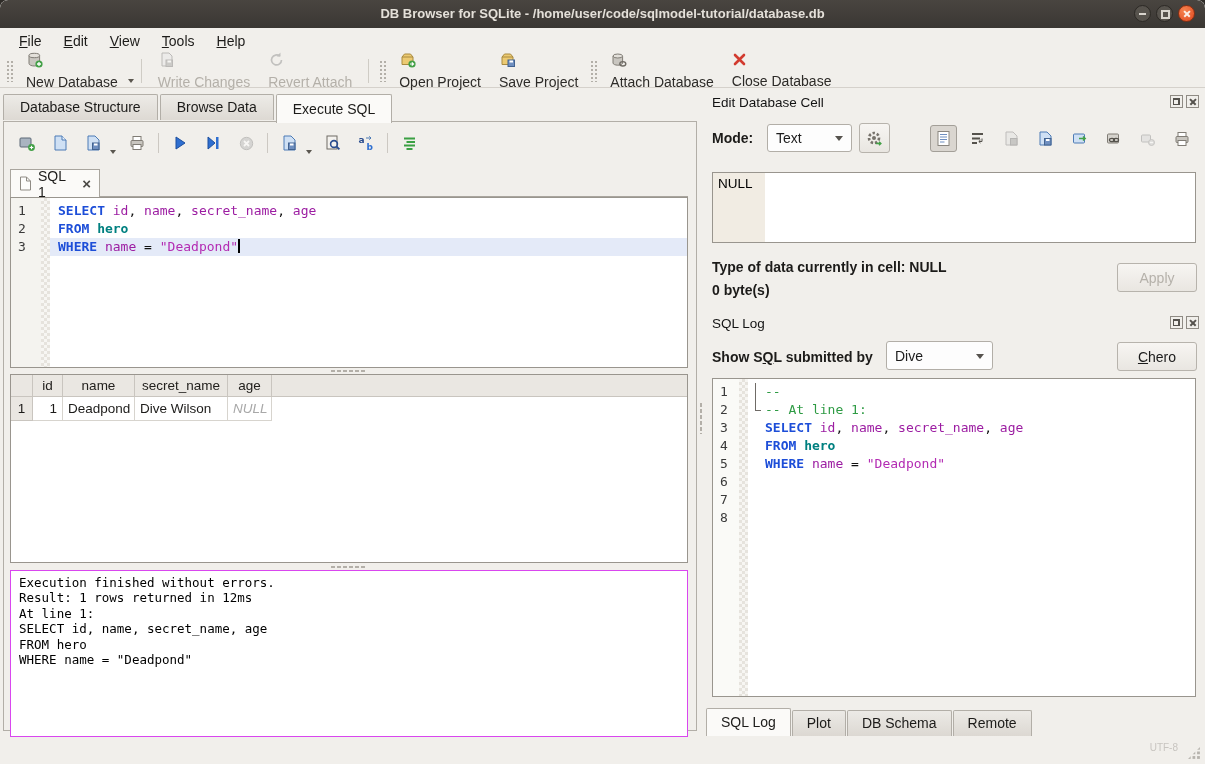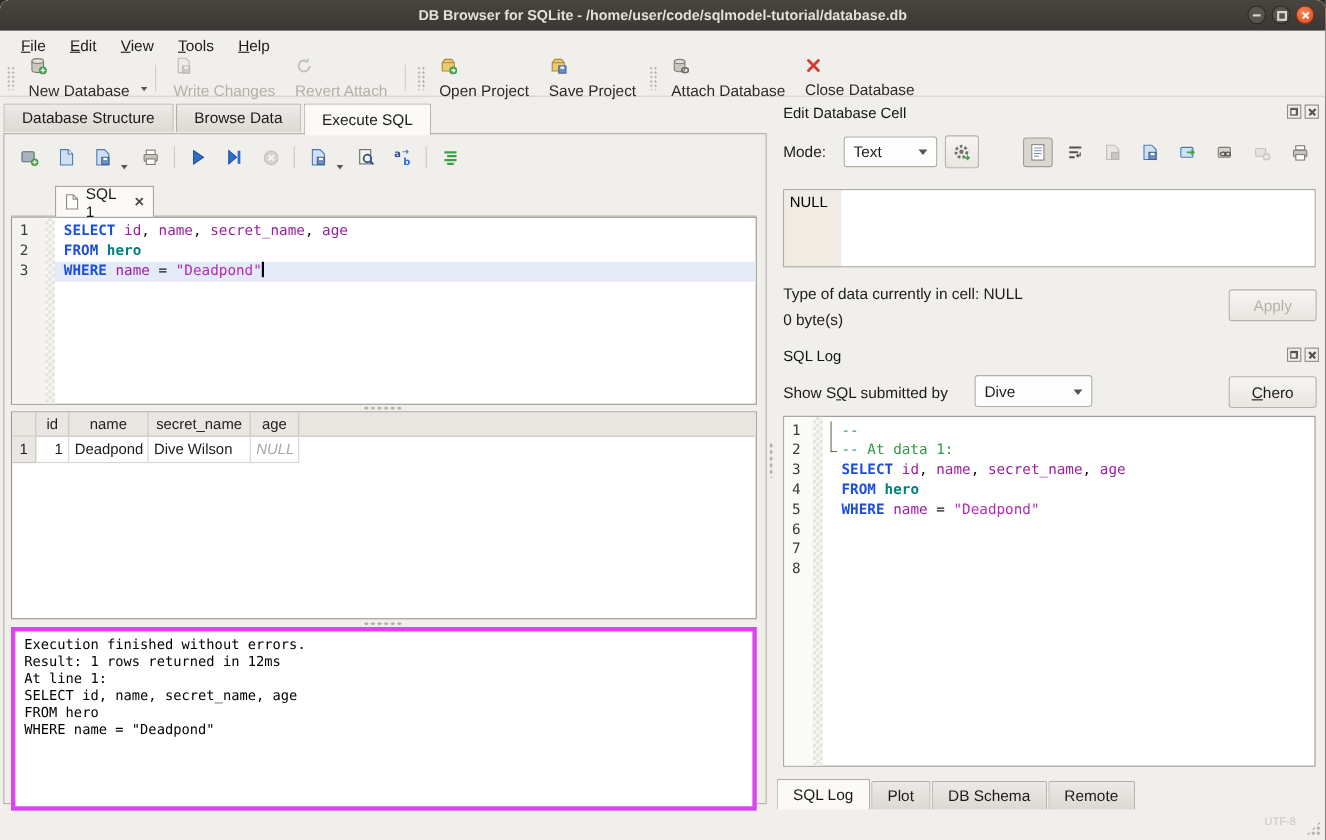--- a/index.html
+++ b/index.html
@@ -38,21 +38,21 @@
   .left-frame{position:absolute;left:3px;top:121px;width:694px;height:610px;background:#f1efeb;
     border:1px solid #b2aea7;box-sizing:border-box;}
   
   .sqlbar{position:absolute;left:15px;top:131px;display:flex;align-items:center;gap:9px;z-index:2;}
   .sbtn{width:24px;height:24px;display:flex;align-items:center;justify-content:center;}
   .sbtn.disabled svg{opacity:.45;filter:grayscale(.9);}
   .ssep{width:1px;height:20px;background:#ccc8c2;}
   .mini-arrow{width:0;height:0;border-left:3px solid transparent;border-right:3px solid transparent;border-top:4px solid #5a564f;align-self:flex-end;margin:0 0 1px -4px;}
   
   .sqltab{position:absolute;left:10px;top:169px;width:90px;height:28px;background:#fbfaf8;border:1px solid #a9a59e;
-    border-bottom:none;box-sizing:border-box;display:flex;align-items:center;gap:6px;padding:0 8px;font-size:14px;z-index:2;margin-left:40px;}
+    border-bottom:none;box-sizing:border-box;display:flex;align-items:center;gap:6px;padding:0 8px;font-size:14px;z-index:2;}
   .closex{font-weight:bold;color:#4c4a46;font-size:15px;line-height:1;}
   .tabline{position:absolute;left:10px;top:196px;width:678px;height:1px;background:#a9a59e;}
   .editor{position:absolute;left:10px;top:197px;width:678px;height:171px;background:#fff;
     border:1px solid #99958e;box-sizing:border-box;display:flex;}
   .gutter{width:30px;background:#f4f3ef;padding-top:4px;box-sizing:border-box;
     font-family:"DejaVu Sans Mono",monospace;font-size:13px;color:#3a3a3a;}
   .gl{height:18px;line-height:18px;padding-left:7px;}
   .hatch{width:9px;background-color:#f7f6f3;background-image:
     linear-gradient(45deg,#e6e3dd 25%,transparent 25%,transparent 75%,#e6e3dd 75%),
     linear-gradient(45deg,#e6e3dd 25%,transparent 25%,transparent 75%,#e6e3dd 75%);
@@ -75,33 +75,33 @@
   .thead{display:flex;height:21px;background:#eae7e2;border-bottom:1px solid #c9c5bf;}
   .th{border-right:1px solid #c9c5bf;display:flex;align-items:center;justify-content:center;box-sizing:border-box;color:#23211e;}
   .c0{width:22px;} .c1{width:30px;} .c2{width:72px;} .c3{width:93px;} .c4{width:44px;}
   .th.fill{flex:1;border-right:none;}
   .trow{display:flex;height:24px;}
   .td{border-right:1px solid #d7d4ce;border-bottom:1px solid #d7d4ce;display:flex;align-items:center;box-sizing:border-box;padding:0 5px;}
   .td.rn{width:22px;background:#eae7e2;justify-content:center;border-right:1px solid #c9c5bf;border-bottom:1px solid #c9c5bf;padding:0;}
   .td.num{justify-content:flex-end;}
   .td.null{color:#a8a8a8;font-style:italic;}
   
-  .msgbox{position:absolute;left:10px;top:570px;width:678px;height:167px;background:#fff;border:4px solid #d946ef;box-sizing:border-box;}
+  .msgbox{position:absolute;left:10px;top:570px;width:678px;height:167px;background:#fff;border:1px solid #d946ef;box-sizing:border-box;}
   .msgbox pre{margin:4px 8px;font-family:"DejaVu Sans Mono",monospace;font-size:12.5px;line-height:15.4px;color:#000;}
   .vsplit{position:absolute;left:699px;top:402px;width:4px;height:32px;
     background-image:radial-gradient(#b3afa8 40%,transparent 45%);background-size:4px 6px;}
   
   .dock-title{position:absolute;font-size:13.5px;color:#131313;}
   .dock-btns{position:absolute;display:flex;gap:3px;}
   .dbtn{width:13px;height:13px;border:1px solid #8f8b84;background:#f1efeb;position:relative;box-sizing:border-box;}
   .dbtn-float::before{content:"";position:absolute;right:2px;top:2px;width:5px;height:5px;border:1px solid #55524d;}
   .dbtn-float::after{content:"";position:absolute;left:2px;bottom:2px;width:4px;height:4px;border:1px solid #55524d;background:#f1efeb;}
   .dbtn-close::before,.dbtn-close::after{content:"";position:absolute;left:1.5px;top:5px;width:8px;height:1.5px;background:#55524d;}
   .dbtn-close::before{transform:rotate(45deg);} .dbtn-close::after{transform:rotate(-45deg);}
-  .flabel{position:absolute;font-size:14px;}
+  .flabel{position:absolute;font-size:14px;font-weight:bold;}
   .combo{position:absolute;background:#fdfdfd;border:1px solid #b2aea7;border-radius:3px;box-sizing:border-box;
     font-size:14px;display:flex;align-items:center;padding:0 8px;color:#1c1c1c;}
   .carrow{position:absolute;right:8px;top:50%;margin-top:-2px;width:0;height:0;
     border-left:4px solid transparent;border-right:4px solid transparent;border-top:5px solid #56534e;}
   .btn{position:absolute;background:linear-gradient(#f7f5f2,#e9e6e1);border:1px solid #b7b3ac;border-radius:3px;
     font-size:14px;display:flex;align-items:center;justify-content:center;box-sizing:border-box;color:#1b1b1b;}
   .btn.disabled{color:#b5b1aa;}
   .cellbar{position:absolute;left:930px;top:125px;display:flex;gap:7px;align-items:center;}
   .cbtn{width:27px;height:27px;display:flex;align-items:center;justify-content:center;border-radius:3px;box-sizing:border-box;}
   .cbtn.selected{background:#dad6d0;border:1px solid #a39f98;}
@@ -486,21 +486,21 @@
         <div class="gl">3</div>
         <div class="gl">4</div>
         <div class="gl">5</div>
         <div class="gl">6</div>
         <div class="gl">7</div>
         <div class="gl">8</div>
       </div>
     <div class="hatch"></div>
     <div class="code code2">
         <div class="cl"><span class="fold fold-mid"></span><span class="tk-cmt">--</span></div>
-        <div class="cl"><span class="fold fold-end"></span><span class="tk-cmt">-- At data 1:</span></div>
+        <div class="cl"><span class="fold fold-end"></span><span class="tk-cmt">-- At line 1:</span></div>
         <div class="cl"><span class="fold"></span><span class="tk-kw">SELECT</span><span class="tk-pl"> </span><span class="tk-id">id</span><span class="tk-pl">, </span><span class="tk-id">name</span><span class="tk-pl">, </span><span class="tk-id">secret_name</span><span class="tk-pl">, </span><span class="tk-id">age</span></div>
         <div class="cl"><span class="fold"></span><span class="tk-kw">FROM</span><span class="tk-pl"> </span><span class="tk-tbl">hero</span></div>
         <div class="cl"><span class="fold"></span><span class="tk-kw">WHERE</span><span class="tk-pl"> </span><span class="tk-id">name</span><span class="tk-pl"> = </span><span class="tk-str">"Deadpond"</span></div>
         <div class="cl"><span class="fold"></span></div>
         <div class="cl"><span class="fold"></span></div>
       </div>
   </div>
 
   <div class="bottom-tabs">
     <div class="btab active">SQL Log</div>

